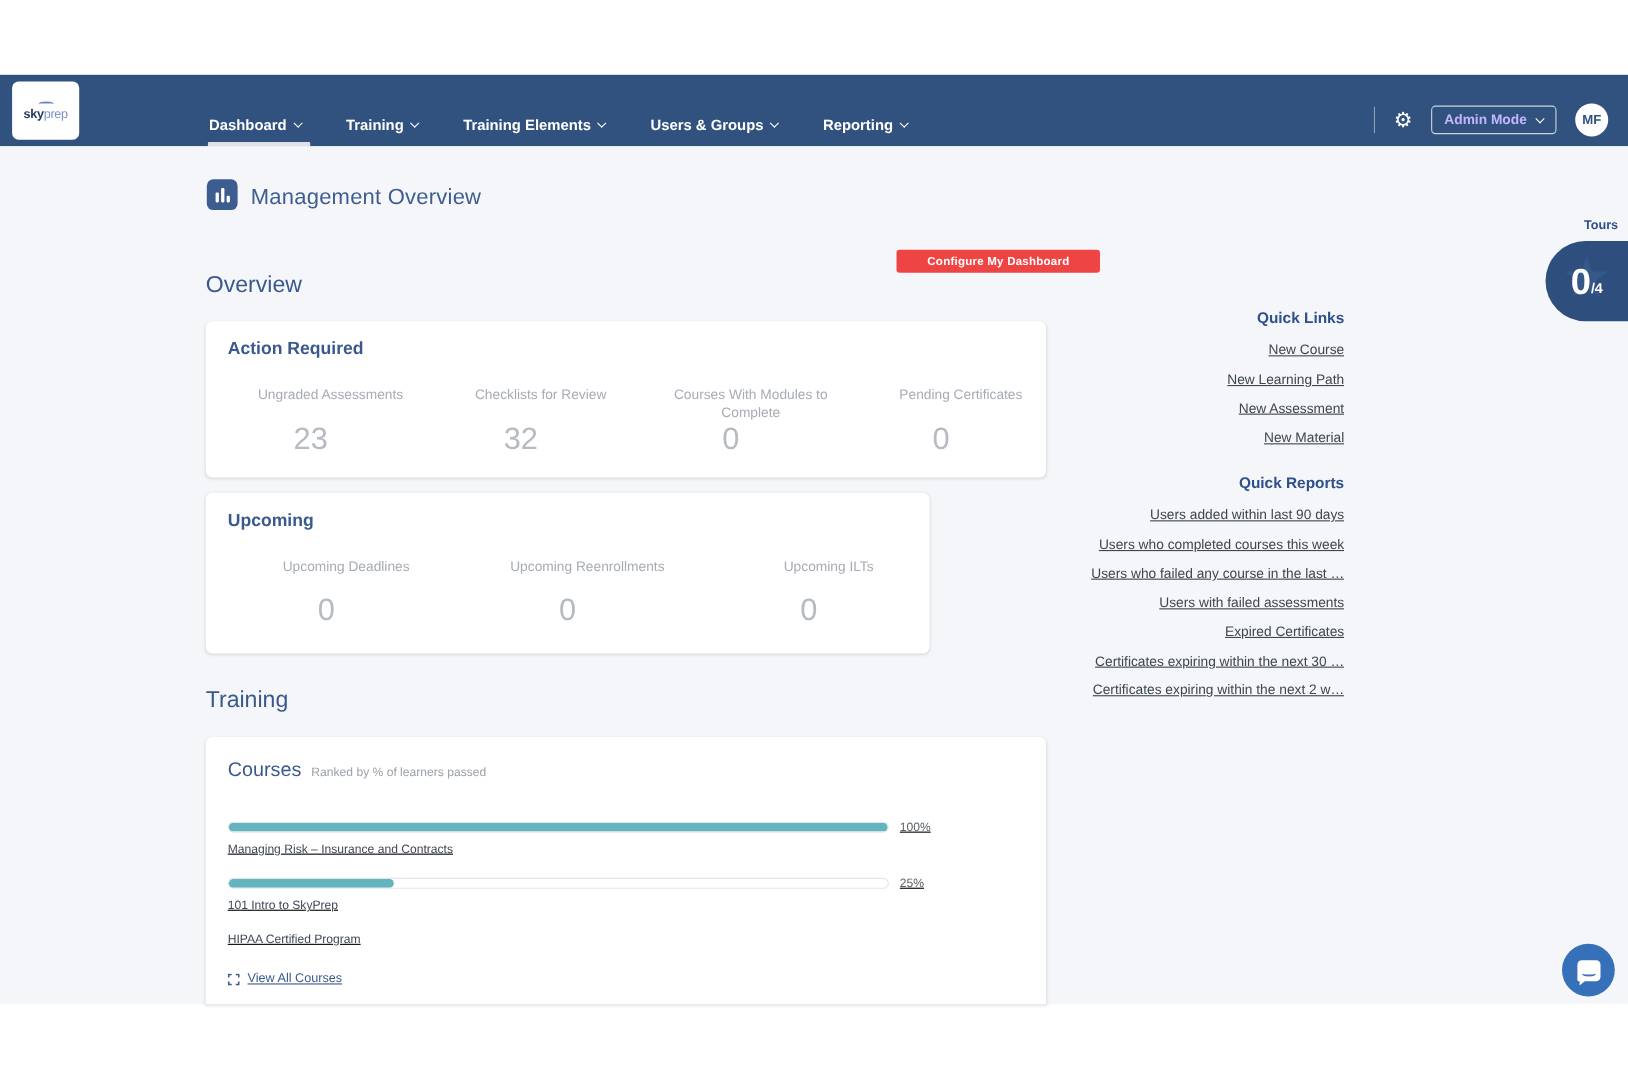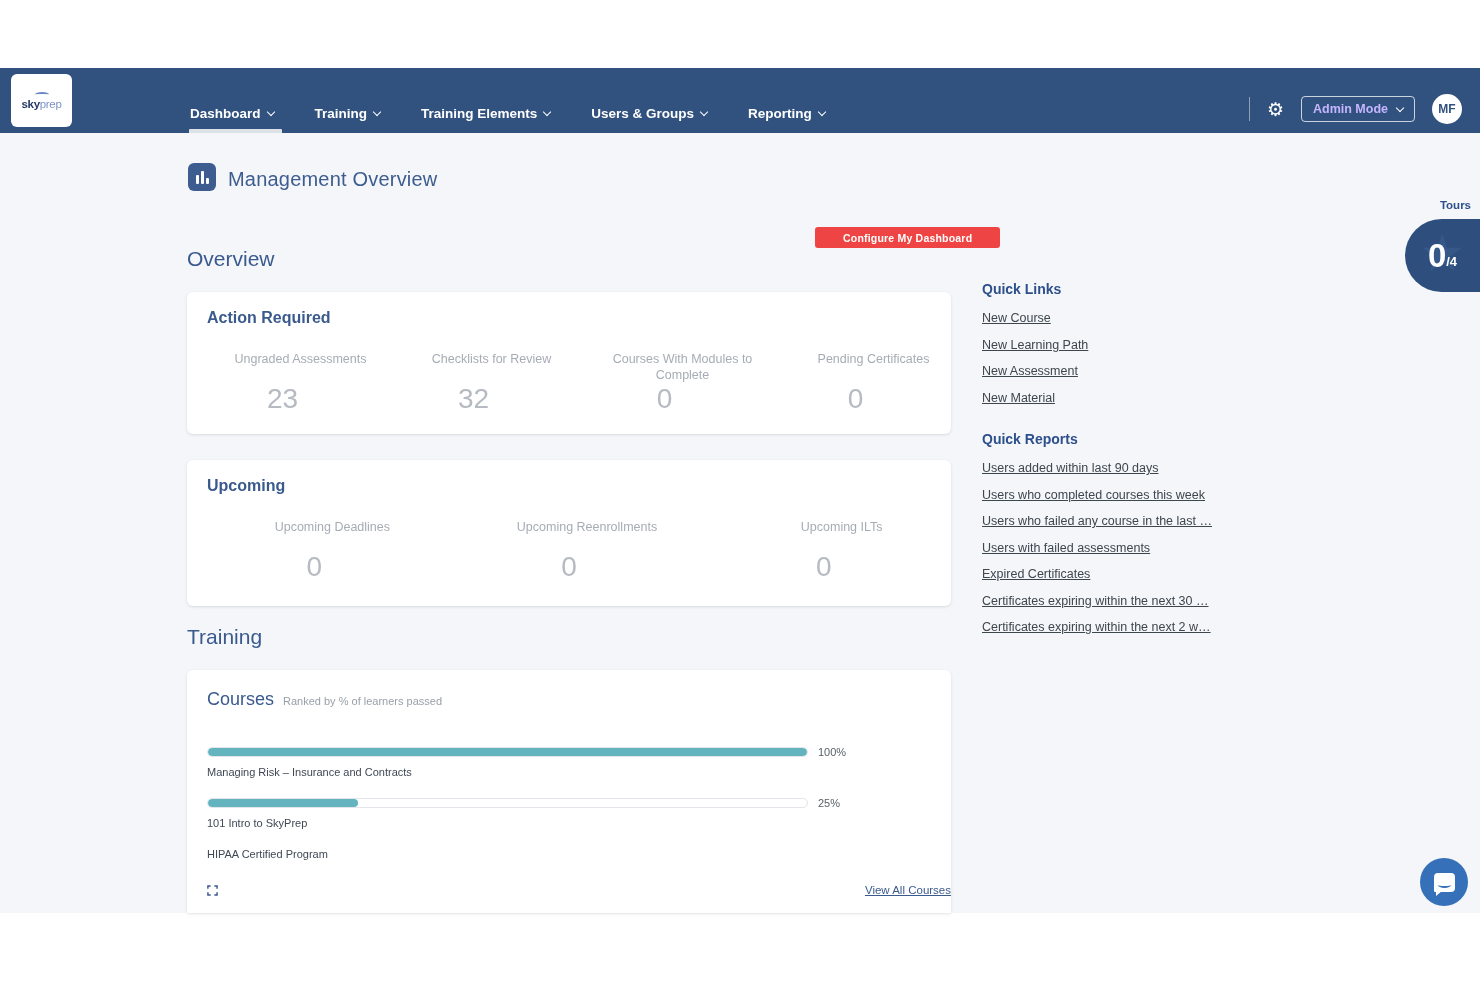--- a/index.html
+++ b/index.html
@@ -54,32 +54,32 @@
   .stats-row { display:flex; margin-top:24px; }
   .stat { flex:1; display:flex; flex-direction:column; align-items:center; text-align:center; }
   .stat-label { color:#A7ACB4; font-size:12.5px; line-height:16px; max-width:150px;margin-left:36px; }
   .stat-value { color:#B6BAC1; font-size:28px; margin-top:16px; }
 
   
   .courses-title-row { display:flex; align-items:baseline; gap:9px; padding:19px 0 0 20px; }
   .courses-title { color:#3A5A8E; font-size:18px; font-weight:500; }
   .courses-subtitle { color:#9AA0A8; font-size:11px; }
   .bars { padding:36px 0 0 20px; }
-  .bar-group { margin-bottom:19px; }
+  .bar-group { margin-bottom:19px;text-decoration:underline; }
   .bar-row { display:flex; align-items:center; gap:10px; }
   .bar-track { width:601px; height:10px; border:1px solid #E2E5E9; border-radius:6px; background:#ffffff; overflow:hidden; }
   .bar-fill { height:100%; background:#64B4C0; border-radius:6px; }
   .bar-pct { color:#5A6066; font-size:11px; }
   .bar-name { color:#3F4855; font-size:11px; margin-top:8px; }
-  .view-all-row { display:flex; align-items:center; gap:17px; padding:5px 0 0 20px;justify-content:space-between; }
+  .view-all-row { display:flex; align-items:center; gap:7px; padding:5px 0 0 20px; }
   .expand-icon { width:11px; height:11px; }
   .view-all-link { color:#3A5A8E; font-size:11.5px; text-decoration:underline; cursor:pointer; }
 
   
-  .side-block { position:absolute; left:982px; width:240px; }
+  .side-block { position:absolute; left:982px; width:240px;text-align:right; }
   .side-heading { color:#2D4F8C; font-size:14px; font-weight:700; margin-bottom:14px; }
   .side-link { display:block; color:#3E464E; font-size:12.5px; text-decoration:underline;
                margin-bottom:12.5px; cursor:pointer; white-space:nowrap; overflow:hidden; }
 
   
   .tours-label { position:absolute; right:9px; top:199px; color:#2D4F8C; font-size:11.5px; font-weight:700; }
   .tours-badge { position:absolute; left:1405px; top:219px; width:75px; height:73px; background:#2E4E7D;
                  border-radius:38px 0 0 38px; cursor:pointer; overflow:hidden;
                  display:flex; align-items:center; justify-content:center; }
   .tours-star { position:absolute; left:14px; top:4px; font-size:52px; color:#3A5C8E; opacity:0.75;
@@ -172,21 +172,21 @@
         <div class="stat-label">Courses With Modules to Complete</div>
         <div class="stat-value" style="margin-top:0;">0</div>
       </div>
       <div class="stat">
         <div class="stat-label">Pending Certificates</div>
         <div class="stat-value">0</div>
       </div>
     </div>
   </div>
 
-  <div class="card" style="left:187px; top:460px; width:764px; height:146px;">
+  <div class="card" style="left:187px; top:448px; width:658px; height:146px;">
     <div class="card-title">Upcoming</div>
     <div class="stats-row">
       <div class="stat">
         <div class="stat-label">Upcoming Deadlines</div>
         <div class="stat-value">0</div>
       </div>
       <div class="stat">
         <div class="stat-label">Upcoming Reenrollments</div>
         <div class="stat-value">0</div>
       </div>

